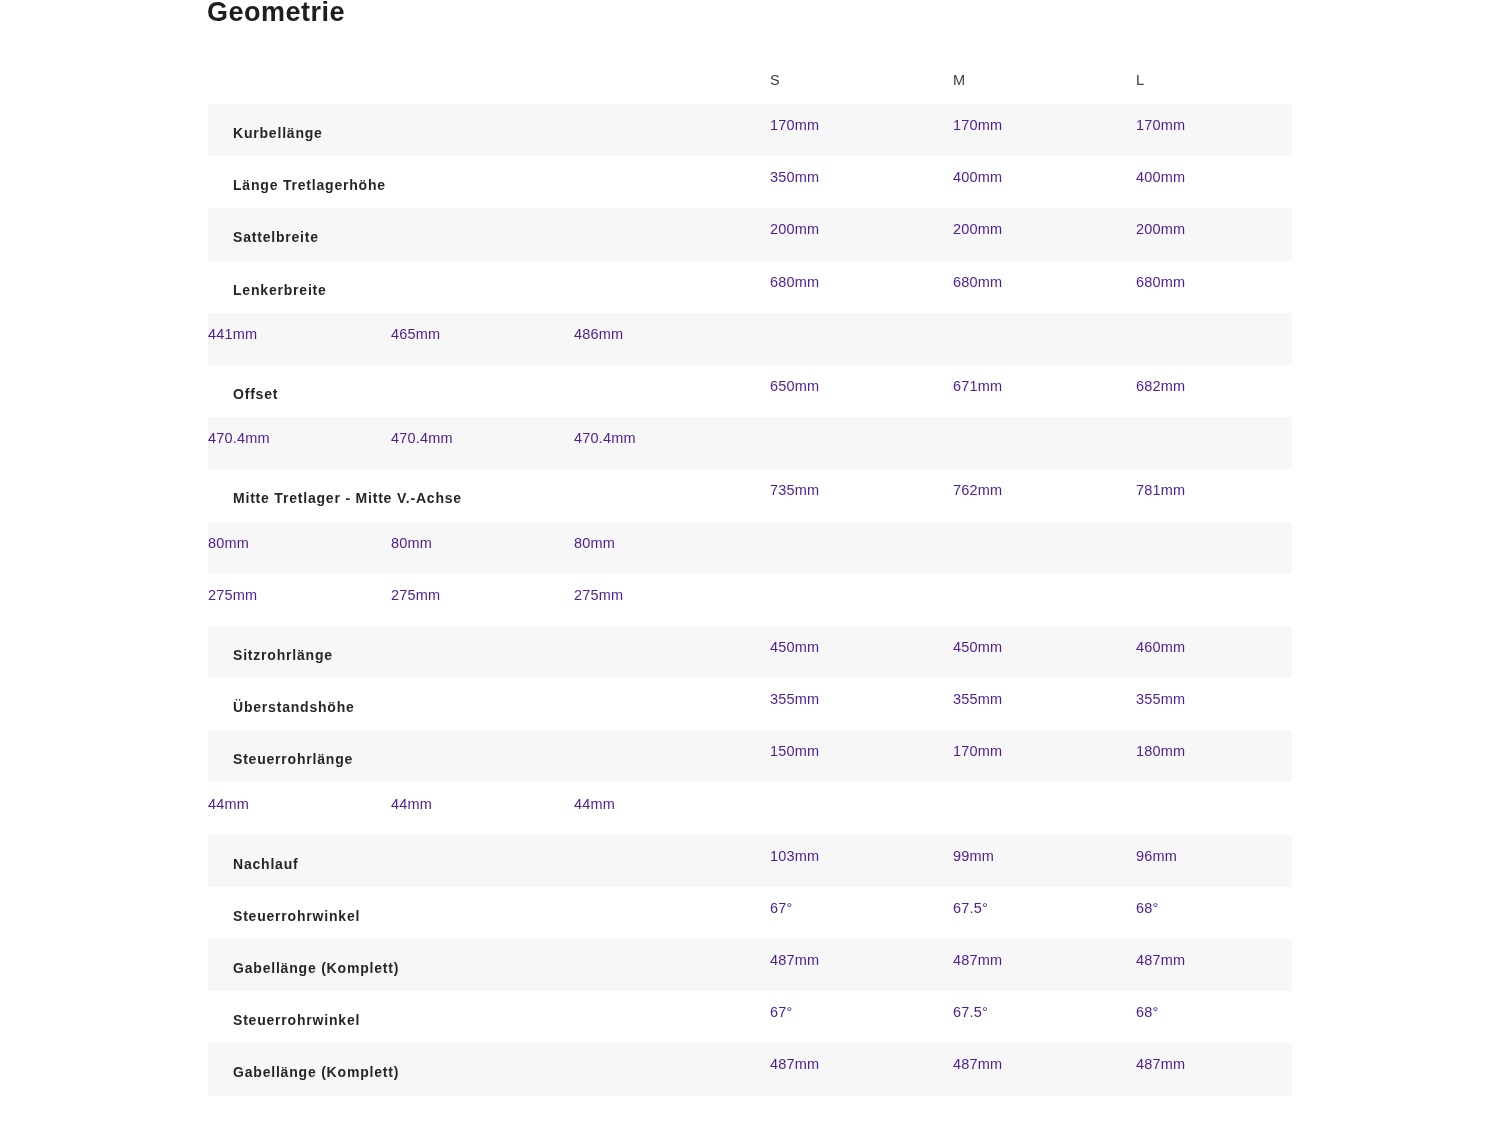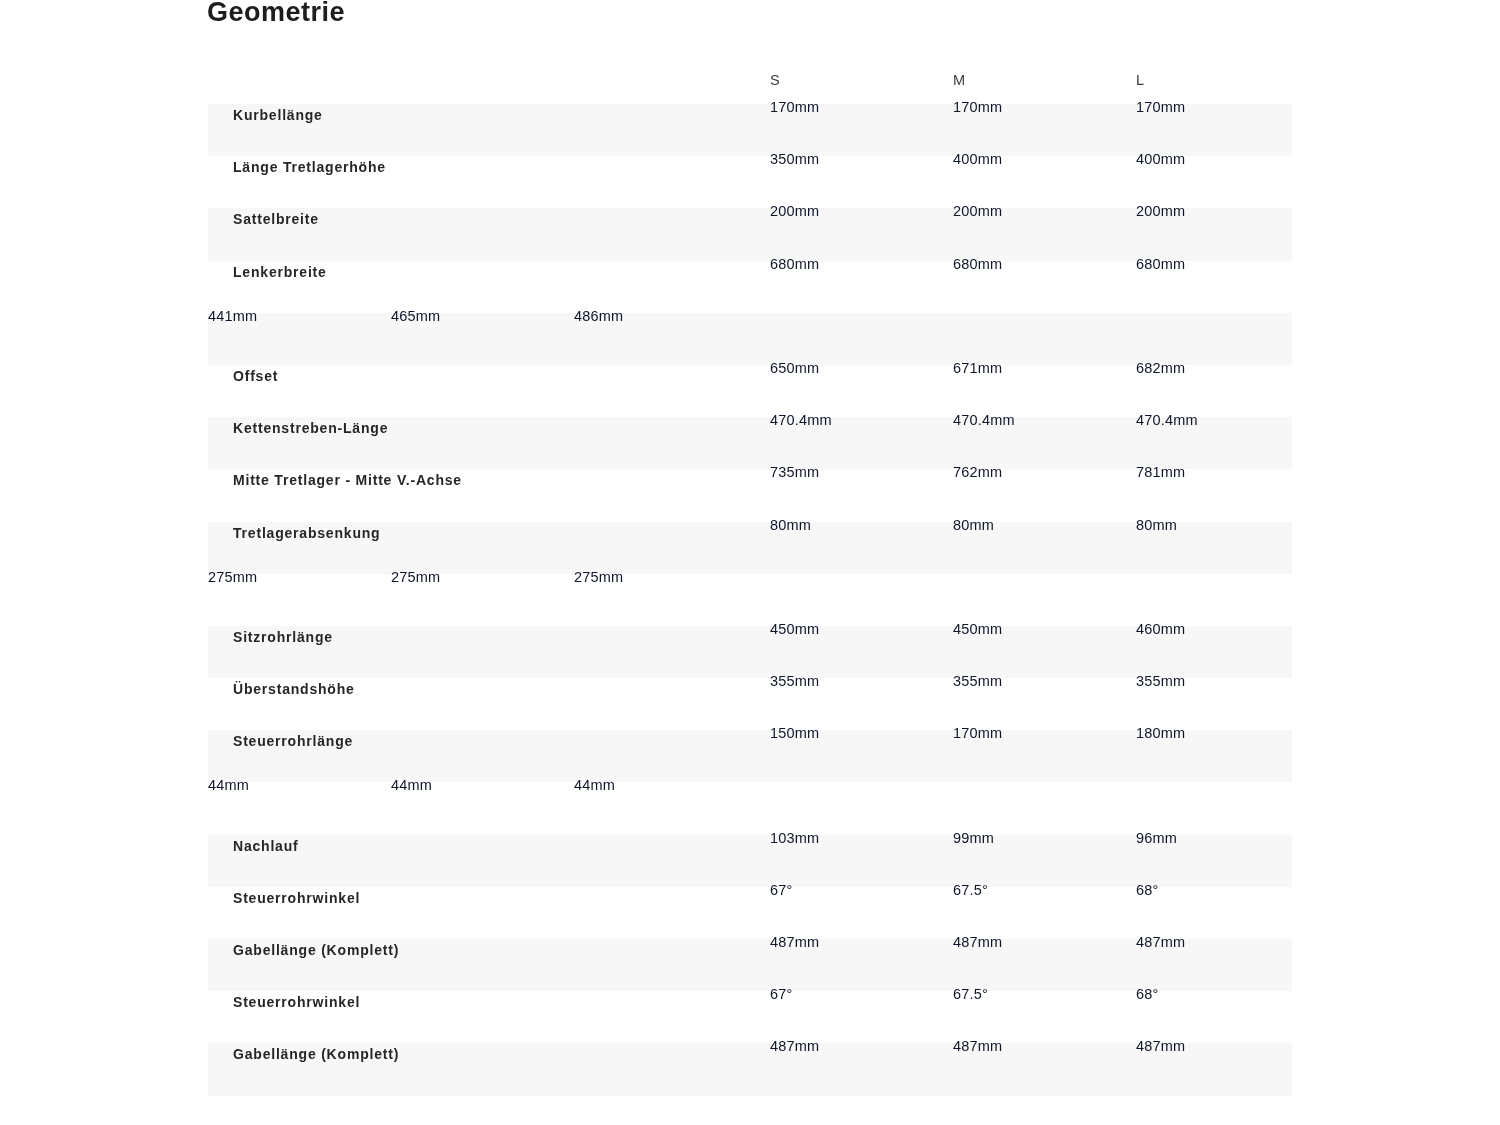--- a/index.html
+++ b/index.html
@@ -46,39 +46,39 @@
   }
   .thead .cell-val {
     font-size: 14.5px;
     font-weight: 400;
     color: #3c3c3c;
     letter-spacing: 0.3px;
   }
   .row {
     display: flex;
     height: 52.2px;
-    align-items: flex-start;
+    align-items: center;
     background: #ffffff;
   }
   .row:nth-child(odd) {
     background: #f7f7f7;
   }
   .row .cell-label {
     font-size: 14px;
     font-weight: 700;
     letter-spacing: 0.8px;
     color: #262626;
     position: relative;
     top: 3px;
   }
   .row .cell-val {
     font-size: 14.5px;
     font-weight: 400;
     letter-spacing: 0.2px;
-    color: #0f172a;
+    color: #4c1d95;
     position: relative;
     top: -5px;
   }
 </style>
 </head>
 <body>
 
 <h1 class="page-title">Geometrie</h1>
 
 <section class="geo-table">
@@ -118,33 +118,31 @@
         <div class="cell-val">465mm</div>
         <div class="cell-val">486mm</div>
       </div>
       <div class="row">
         <div class="cell-label">Offset</div>
         <div class="cell-val">650mm</div>
         <div class="cell-val">671mm</div>
         <div class="cell-val">682mm</div>
       </div>
       <div class="row">
-        <div class="cell-label">Kettenstreben-Länge</div>
         <div class="cell-val">470.4mm</div>
         <div class="cell-val">470.4mm</div>
         <div class="cell-val">470.4mm</div>
       </div>
       <div class="row">
         <div class="cell-label">Mitte Tretlager - Mitte V.-Achse</div>
         <div class="cell-val">735mm</div>
         <div class="cell-val">762mm</div>
         <div class="cell-val">781mm</div>
       </div>
       <div class="row">
-        <div class="cell-label">Tretlagerabsenkung</div>
         <div class="cell-val">80mm</div>
         <div class="cell-val">80mm</div>
         <div class="cell-val">80mm</div>
       </div>
       <div class="row">
         <div class="cell-val">275mm</div>
         <div class="cell-val">275mm</div>
         <div class="cell-val">275mm</div>
       </div>
       <div class="row">

